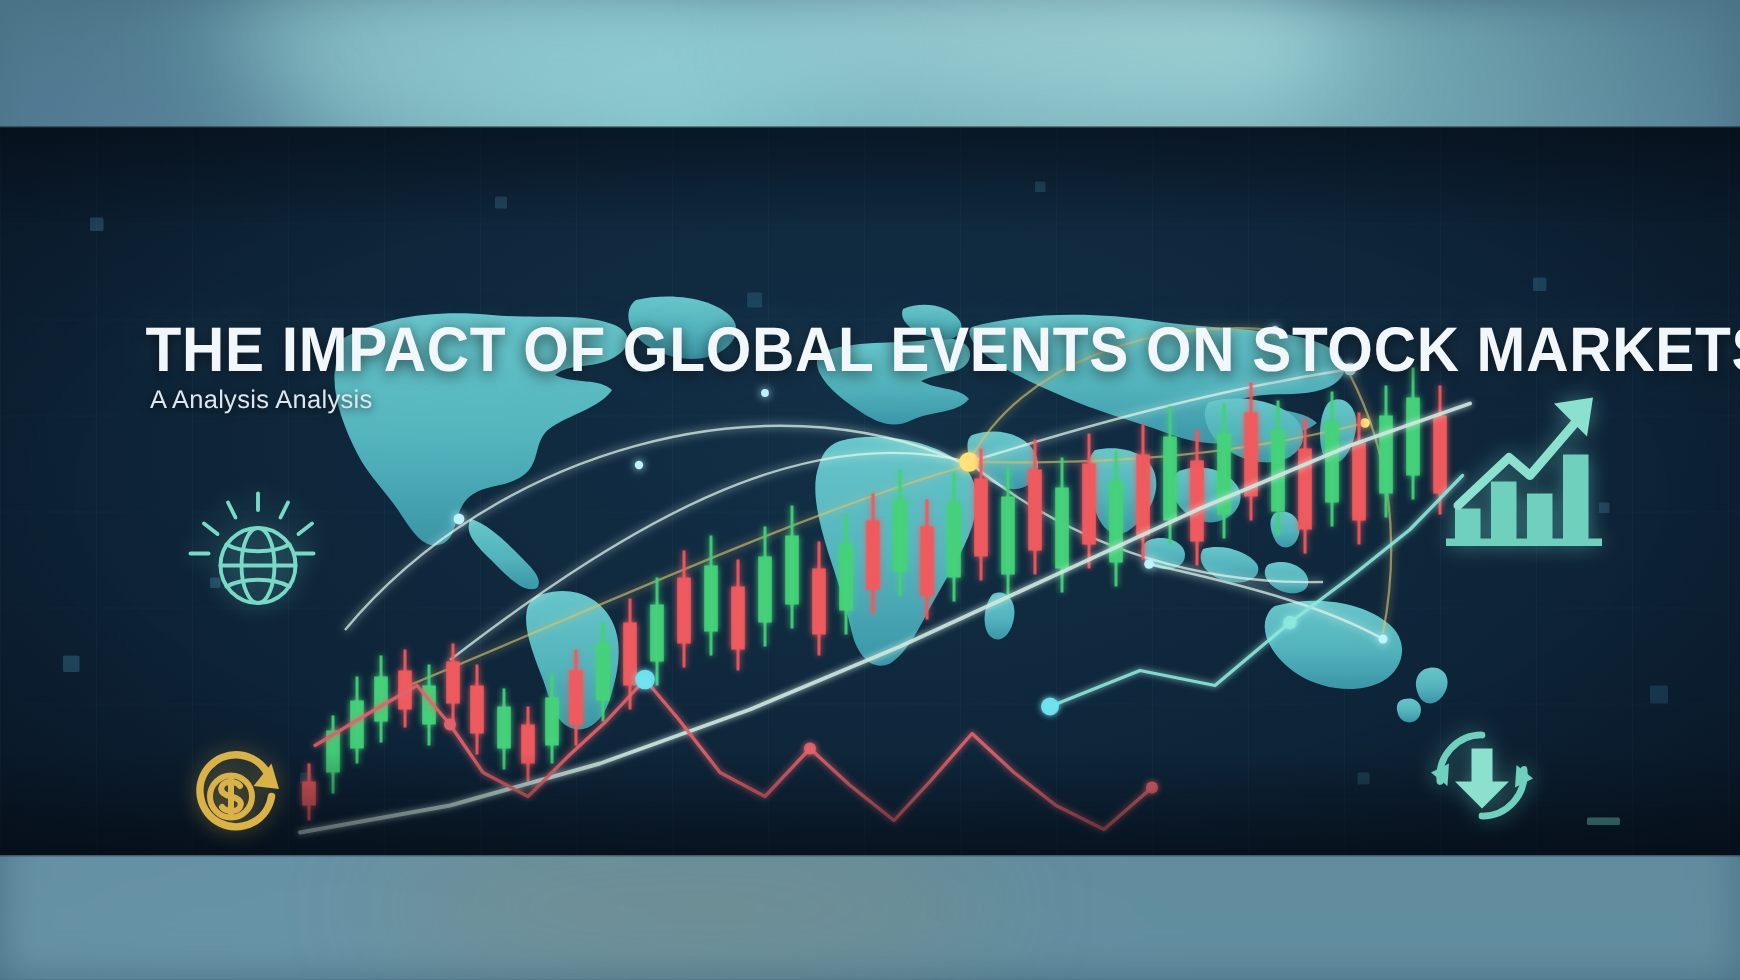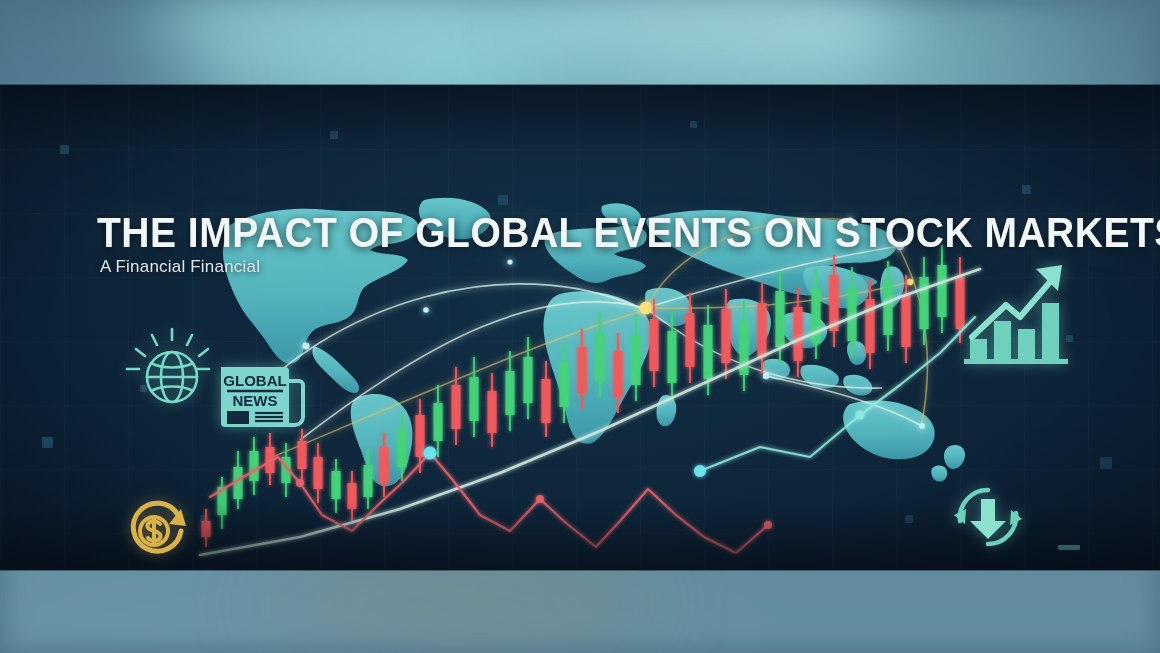--- a/index.html
+++ b/index.html
@@ -347,35 +347,20 @@
         <line x1="30" y1="12" x2="35" y2="22"></line>
         <line x1="70" y1="12" x2="65" y2="22"></line>
         <line x1="14" y1="26" x2="23" y2="33"></line>
         <line x1="86" y1="26" x2="77" y2="33"></line>
         <line x1="5" y1="46" x2="17" y2="46"></line>
         <line x1="87" y1="46" x2="75" y2="46"></line>
       </g>
     </svg>
   </div>
 
-  <div class="icon glowt" id="icon-news">
-    <svg viewBox="0 0 96 72">
-      <path d="M6,8 H70 A4,4 0 0 1 74,12 V64 A4,4 0 0 1 70,68 H10 A4,4 0 0 1 6,64 Z" fill="#7fd4ce"></path>
-      <path d="M74,22 H84 A4,4 0 0 1 88,26 V58 A8,8 0 0 1 80,66 H70" fill="none" stroke="#7fd4ce" stroke-width="4" stroke-linejoin="round"></path>
-      <text x="40" y="27" text-anchor="middle" font-family="Liberation Sans, sans-serif" font-size="15" font-weight="700" fill="#0f2b3c">GLOBAL</text>
-      <line x1="12" y1="32" x2="68" y2="32" stroke="#0f2b3c" stroke-width="2.4"></line>
-      <text x="40" y="47" text-anchor="middle" font-family="Liberation Sans, sans-serif" font-size="15" font-weight="700" fill="#0f2b3c">NEWS</text>
-      <rect x="12" y="52" width="22" height="13" fill="#0f2b3c"></rect>
-      <g stroke="#0f2b3c" stroke-width="2.2">
-        <line x1="40" y1="54" x2="68" y2="54"></line>
-        <line x1="40" y1="58" x2="68" y2="58"></line>
-        <line x1="40" y1="62" x2="68" y2="62"></line>
-      </g>
-    </svg>
-  </div>
 
   <div class="icon glowy" id="icon-dollar">
     <svg viewBox="0 0 74 72">
       <g fill="none" stroke="#d9b24a" stroke-width="5" stroke-linecap="round">
         <path d="M58,22 A24,24 0 1 0 61,38"></path>
       </g>
       <path d="M61,16 L66,33 L49,31 Z" fill="#d9b24a"></path>
       <g fill="none" stroke="#d9b24a" stroke-width="4" stroke-linecap="round">
         <circle cx="34" cy="38" r="14"></circle>
         <line x1="34" y1="26" x2="34" y2="50"></line>
@@ -406,15 +391,15 @@
         <path d="M12,44 A28,28 0 0 1 40,13"></path>
         <path d="M68,36 A28,28 0 0 1 40,67"></path>
       </g>
       <path d="M6,38 L18,32 L17,47 Z" fill="#6fd0bd"></path>
       <path d="M74,42 L62,48 L63,33 Z" fill="#6fd0bd"></path>
       <path d="M33,22 H47 V44 H58 L40,62 L22,44 H33 Z" fill="#8ce0ce"></path>
     </svg>
   </div>
 
   <div id="title">THE IMPACT OF GLOBAL EVENTS ON STOCK MARKETS</div>
-  <div id="subtitle">A Financial Financial</div>
+  <div id="subtitle">A Analysis Analysis</div>
 
 </div>
 
 </body></html>

